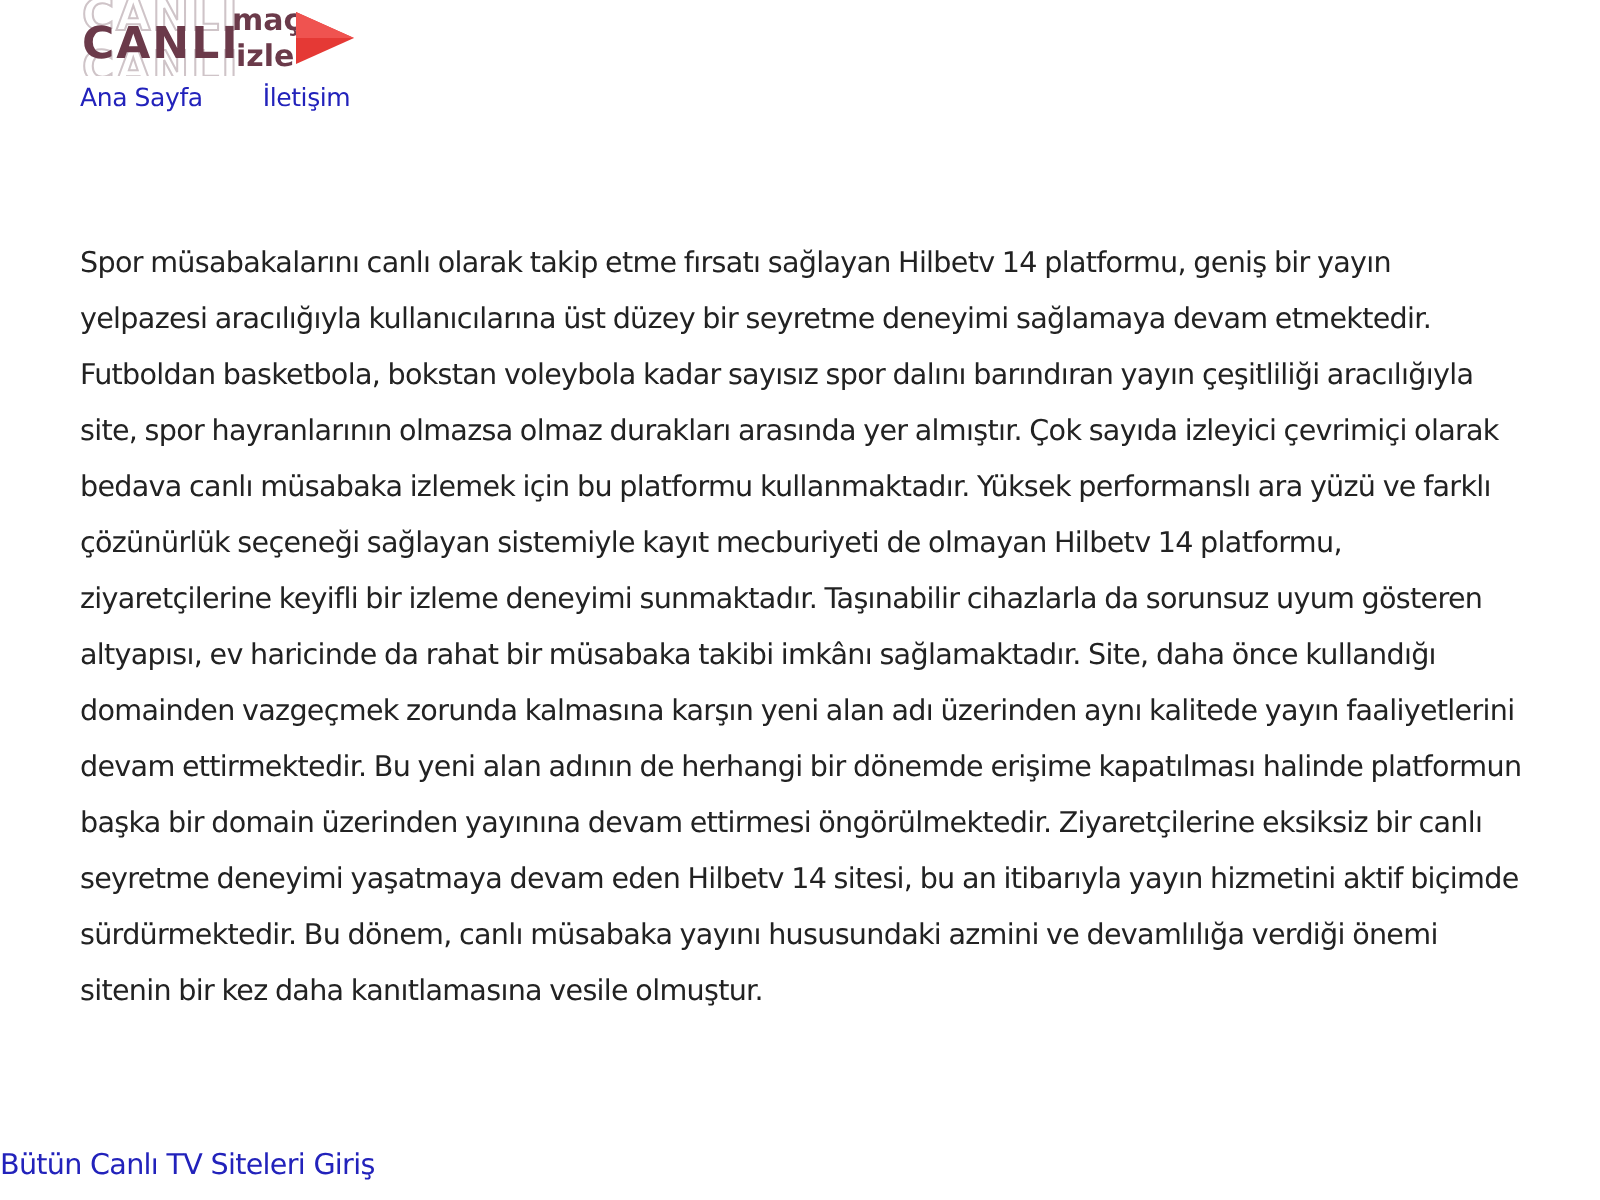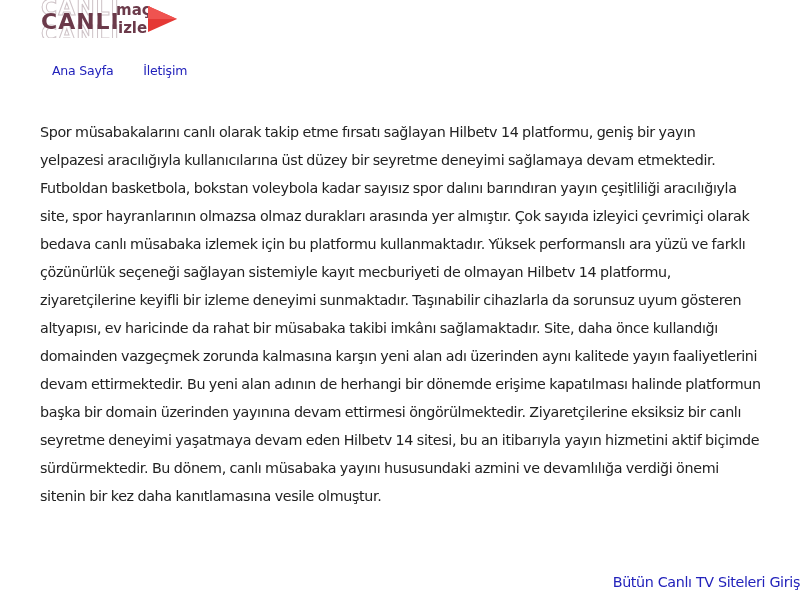--- a/index.html
+++ b/index.html
@@ -28,25 +28,24 @@
       left: 0;
       top: 0;
       width: 140px;
       height: 38px;
       display: block;
       text-decoration: none;
     }
     .logo svg { display: block; }
     .nav {
       position: absolute;
-      left: 12px;
+      left: 0;
       top: 41px;
       display: flex;
       gap: 0;
-      margin-top: 22px;
     }
     .nav a {
       font-family: "DejaVu Sans", sans-serif;
       font-size: 12.5px;
       color: #2222bb;
       text-decoration: none;
       margin-right: 30px;
       letter-spacing: -0.2px;
     }
     .main {
@@ -72,21 +71,21 @@
       line-height: 28px;
       color: #222222;
       letter-spacing: -0.35px;
       word-spacing: -0.5px;
     }
     .footer-link {
       position: absolute;
       left: 0;
       top: 572px;
       width: 800px;
-      text-align: right;
+      text-align: left;
     }
     .footer-link a {
       font-family: "DejaVu Sans", sans-serif;
       font-size: 14.3px;
       color: #2222bb;
       text-decoration: none;
       letter-spacing: -0.35px;
     }
   </style>
 </head>

